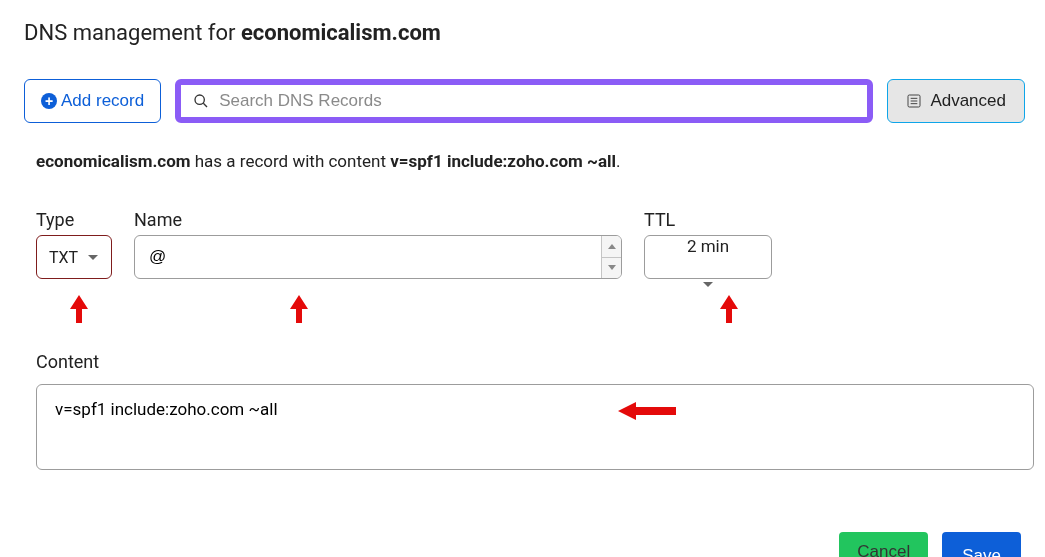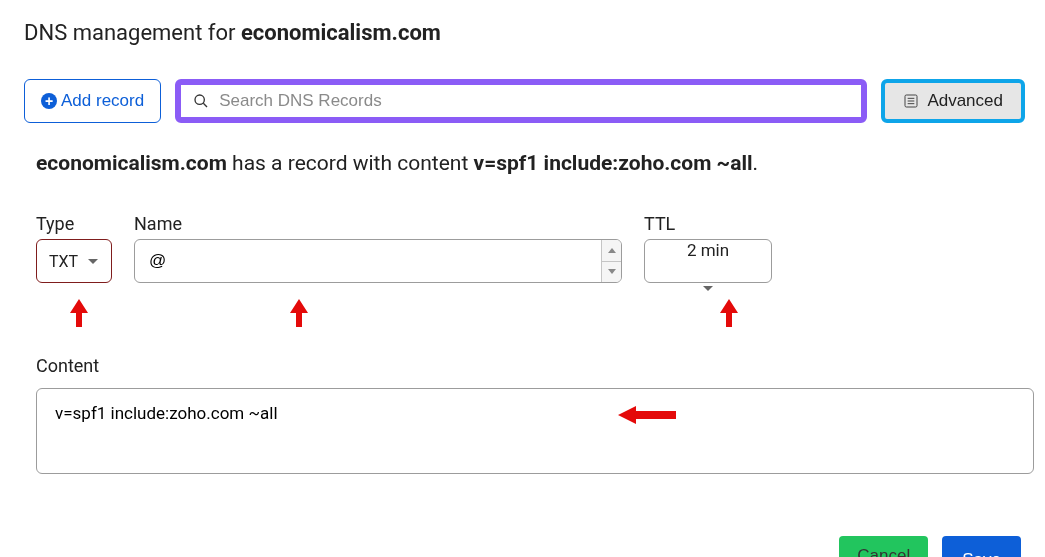--- a/index.html
+++ b/index.html
@@ -66,31 +66,31 @@
       color: #333;
       background: transparent;
     }
     .search-wrap input::placeholder { color: #8a8a8a; }
     .btn-advanced {
       display: flex;
       align-items: center;
       gap: 8px;
       height: 44px;
       padding: 0 18px;
-      border: 4px solid #0ea5e9;
+      border: 1px solid #0ea5e9;
       background: #e6e6e6;
       color: #222;
       font-size: 17px;
       border-radius: 6px;
       cursor: pointer;
     }
     .btn-advanced svg { width: 16px; height: 18px; stroke: #444; stroke-width: 1.5; fill: none; }
 
     .notice {
-      font-size: 21px;
+      font-size: 17px;
       margin-left: 16px;
       margin-bottom: 38px;
     }
     .notice .b { font-weight: 700; }
 
     .form-row {
       display: flex;
       align-items: flex-start;
       gap: 22px;
       margin-left: 16px;

